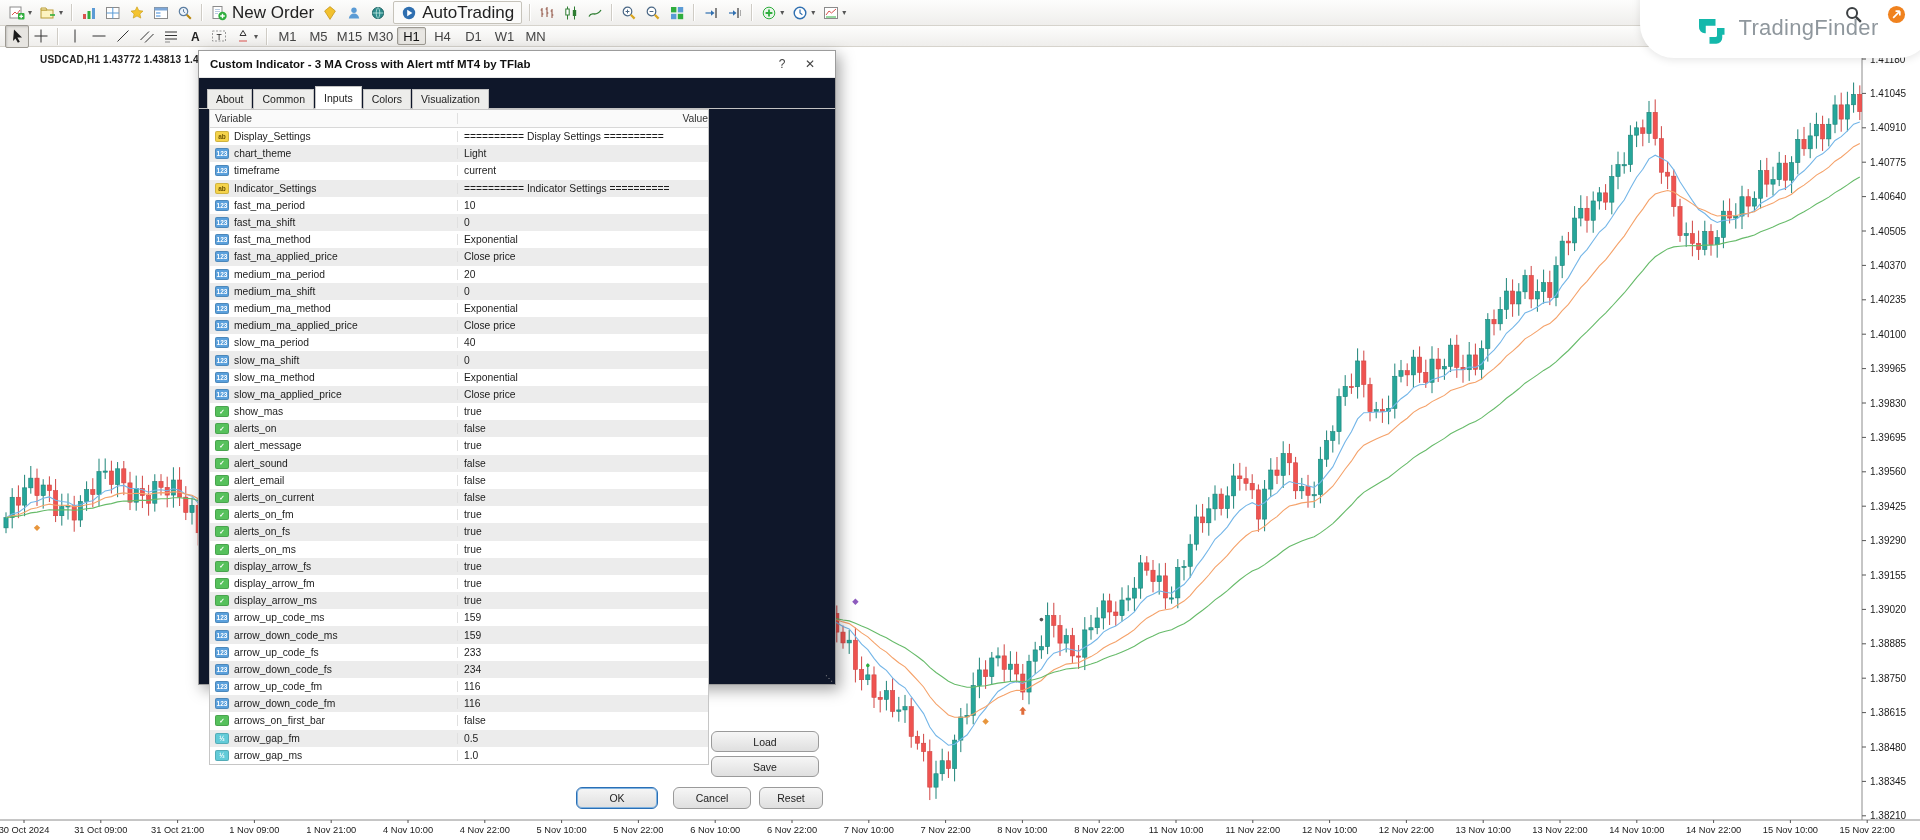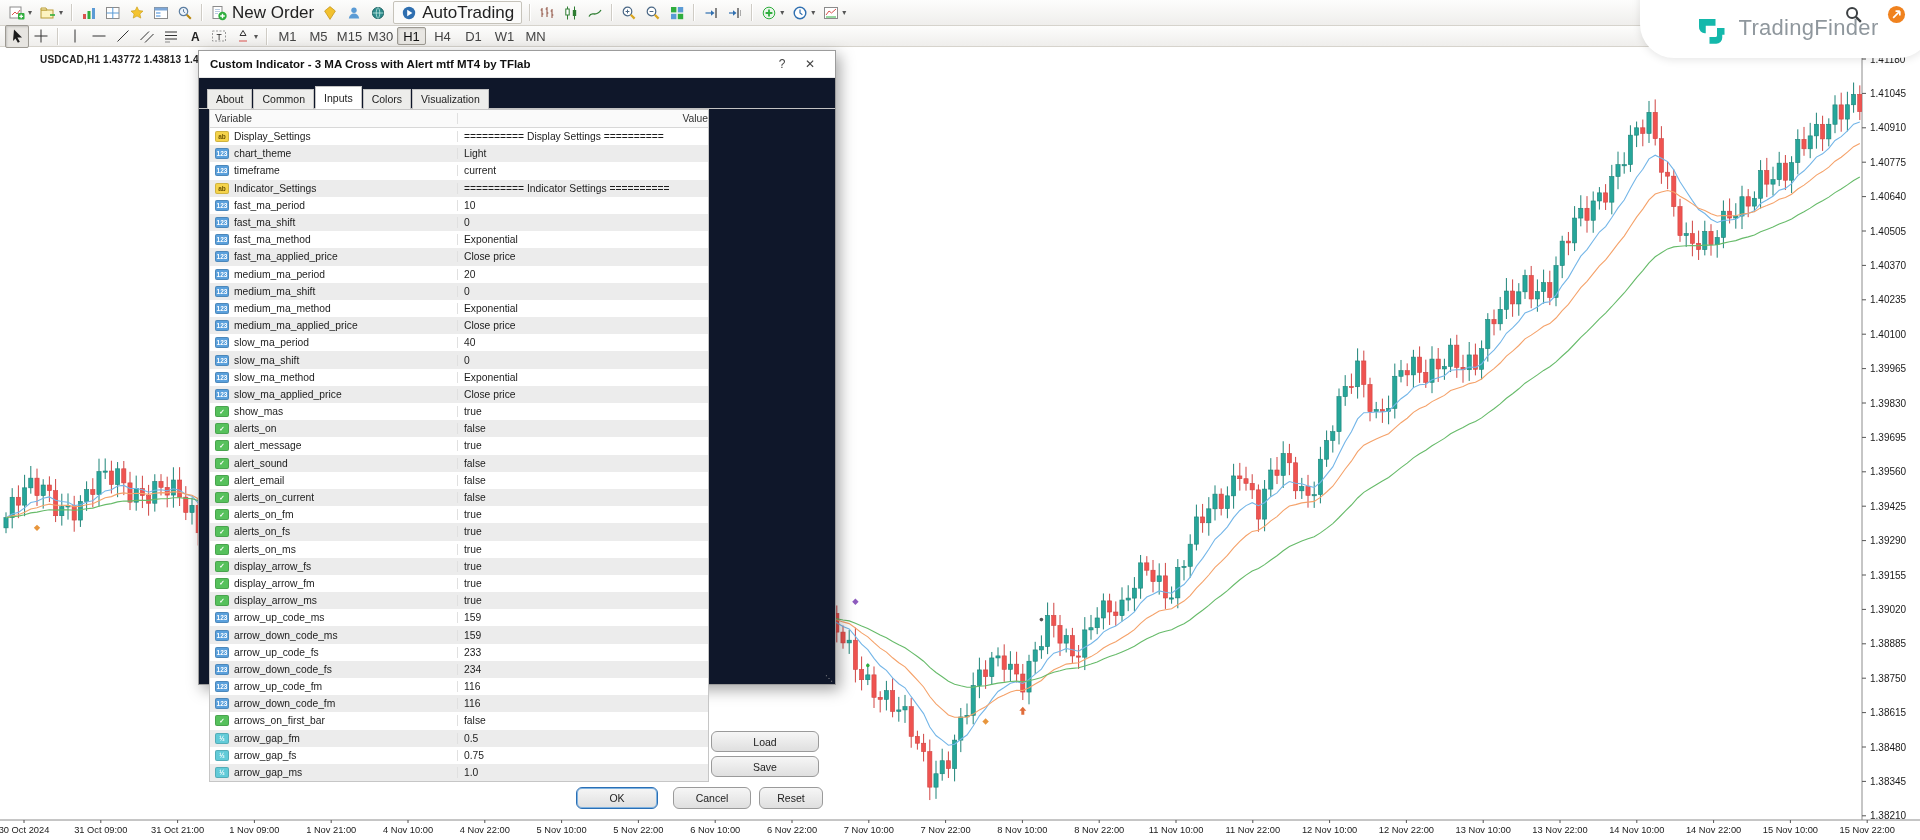--- a/index.html
+++ b/index.html
@@ -1311,27 +1311,20 @@
         <div class="trow">
           <div class="tc-var">
             <span class="pi pi-dbl">½</span>
             <span>arrow_gap_fm</span>
           </div>
           <div class="tc-val">0.5</div>
         </div>
         <div class="trow">
           <div class="tc-var">
             <span class="pi pi-dbl">½</span>
-            <span>arrow_gap_fs</span>
-          </div>
-          <div class="tc-val">0.75</div>
-        </div>
-        <div class="trow">
-          <div class="tc-var">
-            <span class="pi pi-dbl">½</span>
             <span>arrow_gap_ms</span>
           </div>
           <div class="tc-val">1.0</div>
         </div>
       </div>
     <div id="dlg-grip">⋱</div>
   <div class="wbtn" id="btn-load">Load</div>
       <div class="wbtn" id="btn-save">Save</div>
       <div class="wbtn" id="btn-ok">OK</div>
       <div class="wbtn" id="btn-cancel">Cancel</div>

